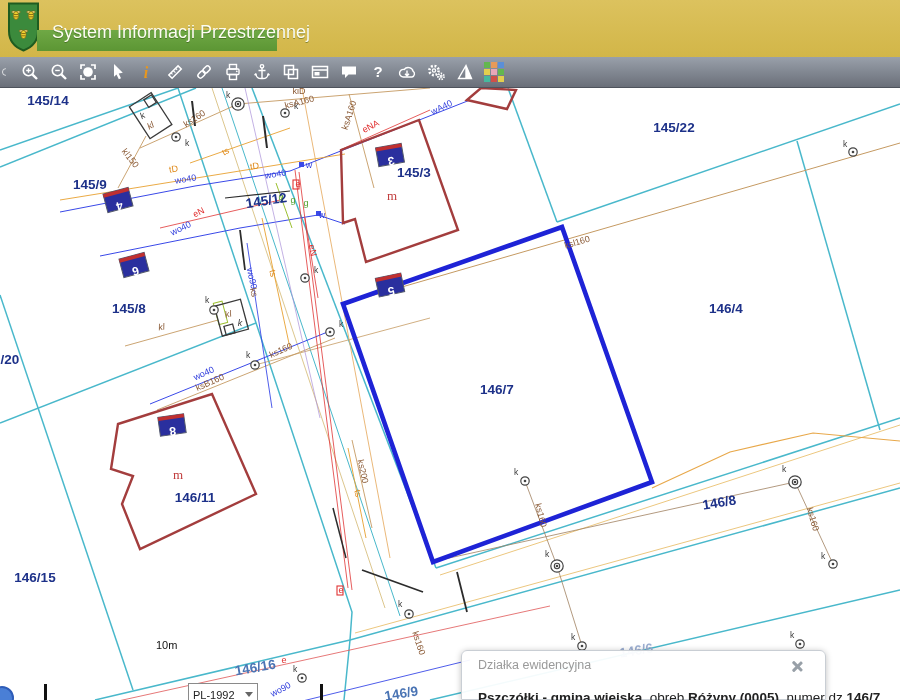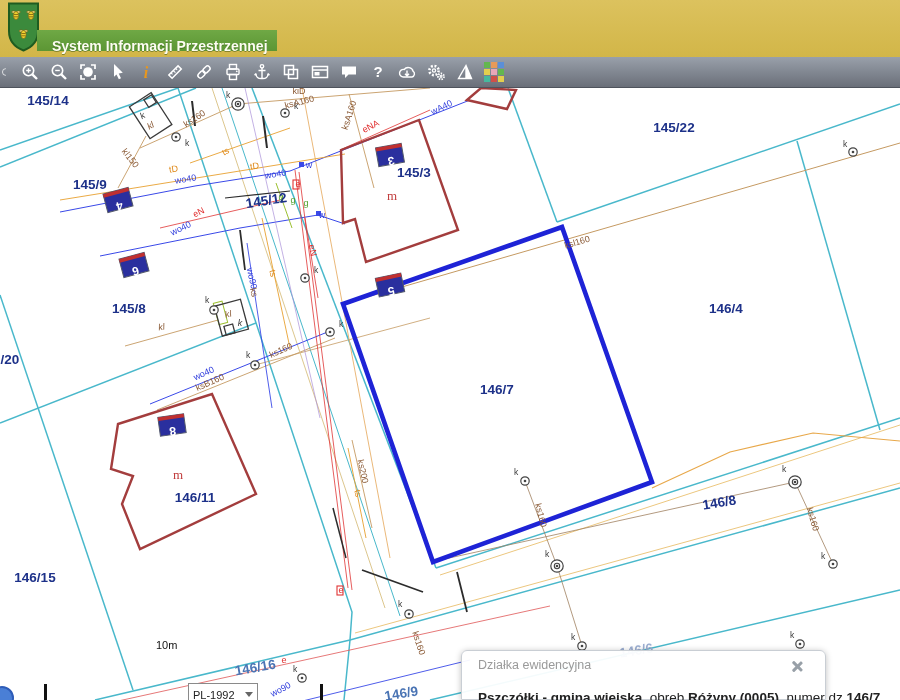--- a/index.html
+++ b/index.html
@@ -4,21 +4,21 @@
 <style>
   html,body{margin:0;padding:0;width:900px;height:700px;overflow:hidden;background:#fff;
     font-family:"Liberation Sans",sans-serif;position:relative}
   
   .header{position:absolute;left:0;top:0;width:900px;height:57px;
     background:linear-gradient(#dcc25e,#d2b648)}
   .green-band{position:absolute;left:37px;top:30px;width:240px;height:21px;
     background:linear-gradient(#6fa845,#5c9634)}
   .app-title{position:absolute;left:52px;top:3px;font-size:21px;font-weight:bold;font-style:italic;
     color:#fff;text-shadow:0 1px 1px rgba(90,70,0,.4);letter-spacing:.3px;white-space:nowrap}
-  .app-subtitle{position:absolute;left:52px;top:38px;font-size:14px;font-weight:bold;
+  .app-subtitle{position:absolute;left:52px;top:22px;font-size:18px;font-weight:normal;
     color:#fdfdf2;text-shadow:0 1px 0 rgba(40,70,10,.45);white-space:nowrap}
   .shield{position:absolute;left:7px;top:2px}
   
   .toolbar{position:absolute;left:0;top:57px;width:900px;height:31px;
     background:linear-gradient(#99a0aa,#6a6f79);border-bottom:1px solid #4e535c;
     display:flex;align-items:center;gap:9px;padding-left:2px;box-sizing:border-box}
   .tbi{width:20px;height:20px;flex:0 0 auto;display:flex;align-items:center;justify-content:center;cursor:pointer}
   .tbi.partial{width:9px;overflow:hidden}
   .tbi svg{display:block}
   .legend-grid{display:grid;grid-template-columns:repeat(3,6px);grid-template-rows:repeat(3,6px);gap:1px}

